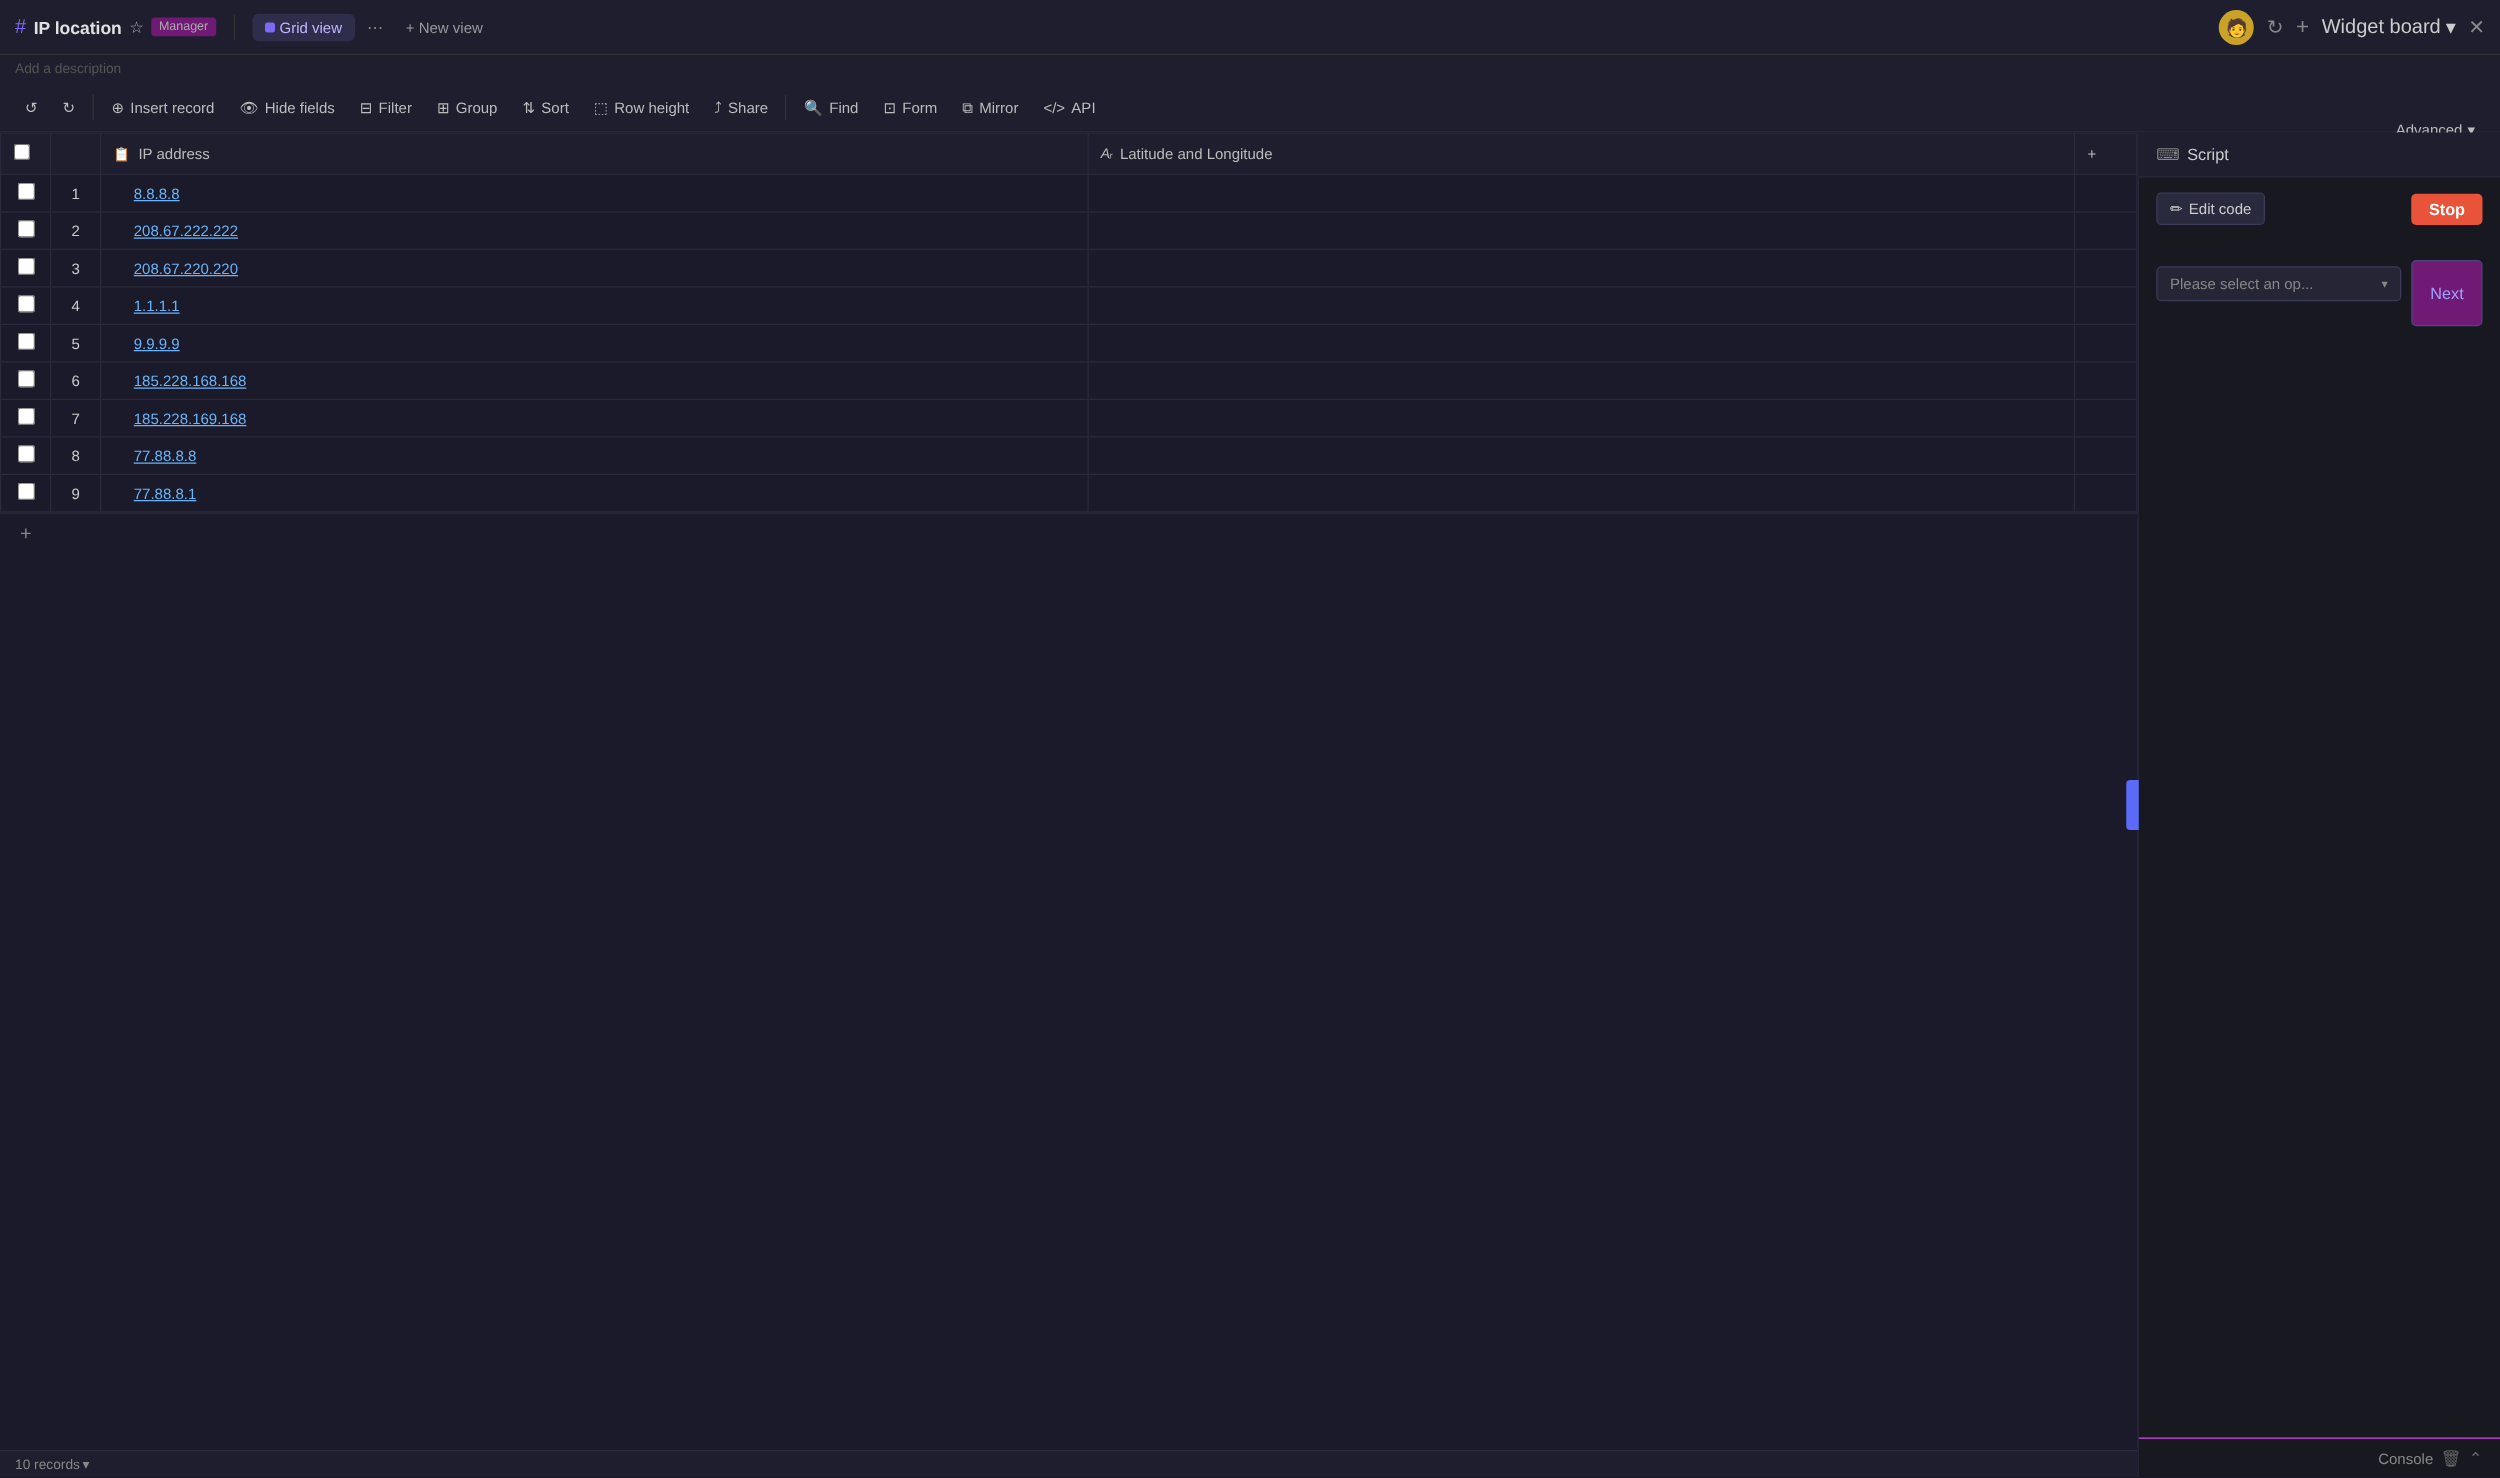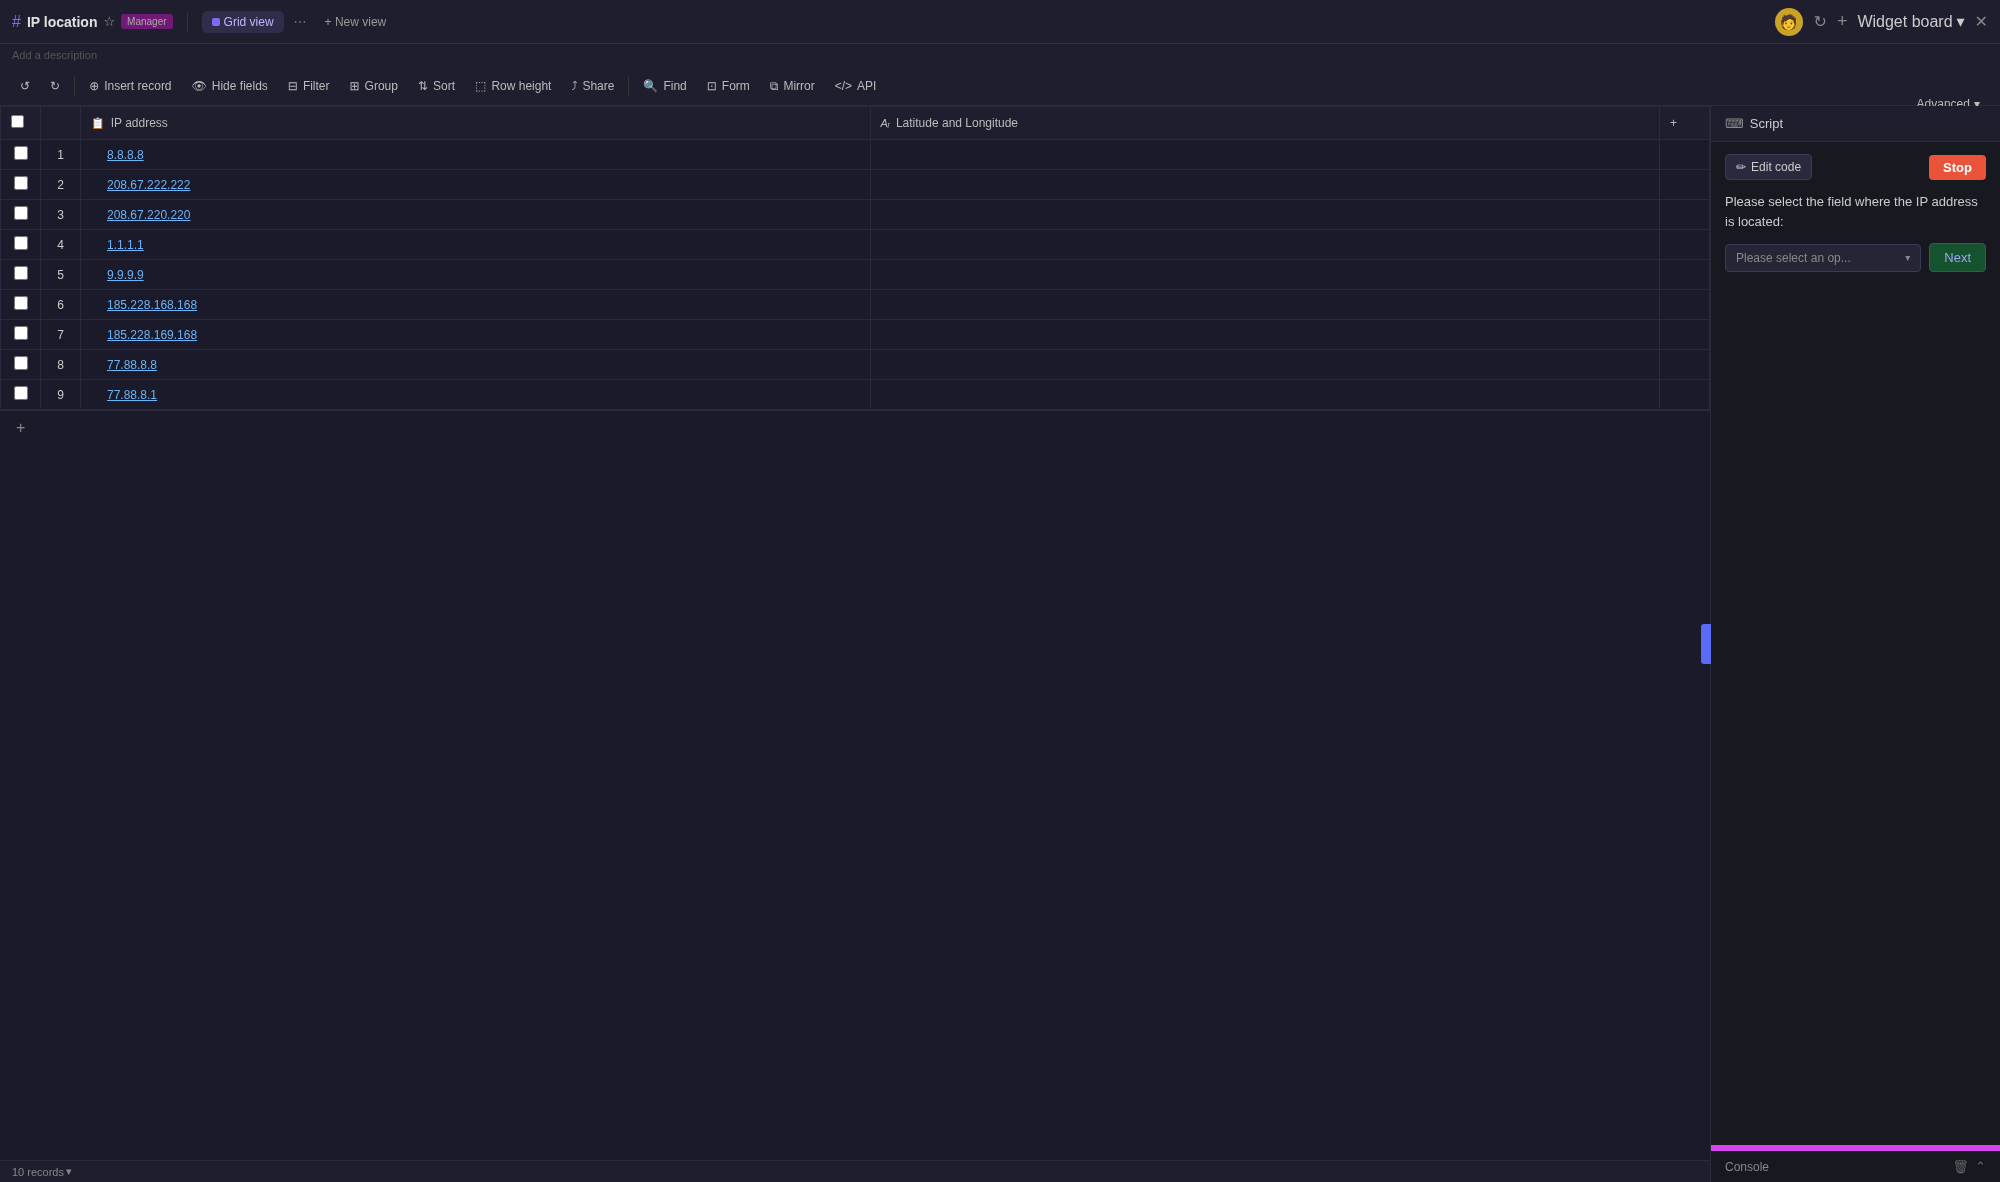--- a/index.html
+++ b/index.html
@@ -306,37 +306,39 @@
       font-size: 12px;
       cursor: pointer;
       flex: 1;
     }
     .dropdown-row {
       display: flex;
       align-items: center;
       gap: 8px;
     }
     .next-btn {
-      background: #14532d;
+      background: #701a75;
       color: #a0a0ff;
       border: 1px solid #4a4a7a;
       border-radius: 4px;
-      padding: 6px 14px;
+      padding: 18px 14px;
       font-size: 13px;
       cursor: pointer;
       white-space: nowrap;
+      margin-top: 16px;
     }
 
     
     .console-section {
-      border-top: 6px solid #d946ef;
+      border-top: 1px solid #d946ef;
       padding: 8px 14px;
       display: flex;
       align-items: center;
       gap: 6px;
+      text-align: right;
     }
     .console-label {
       color: #888;
       font-size: 12px;
       flex: 1;
     }
     .console-actions {
       display: flex;
       gap: 6px;
     }
@@ -585,21 +587,20 @@
 
     <div class="script-body">
       <div class="script-toolbar">
         <button class="edit-code-btn">
           <span>✏</span>
           <span>Edit code</span>
         </button>
         <button class="stop-btn">Stop</button>
       </div>
 
-      <p class="script-message">Please select the field where the IP address is located:</p>
 
       <div class="dropdown-row">
         <div class="select-dropdown">
           <span>Please select an op...</span>
           <span style="margin-left:auto;font-size:10px;">▾</span>
         </div>
         <button class="next-btn">Next</button>
       </div>
     </div>
 

